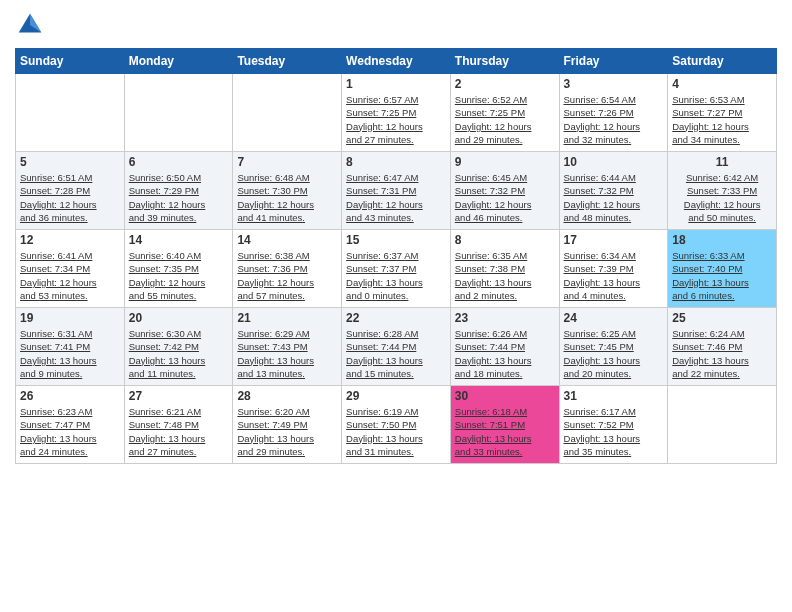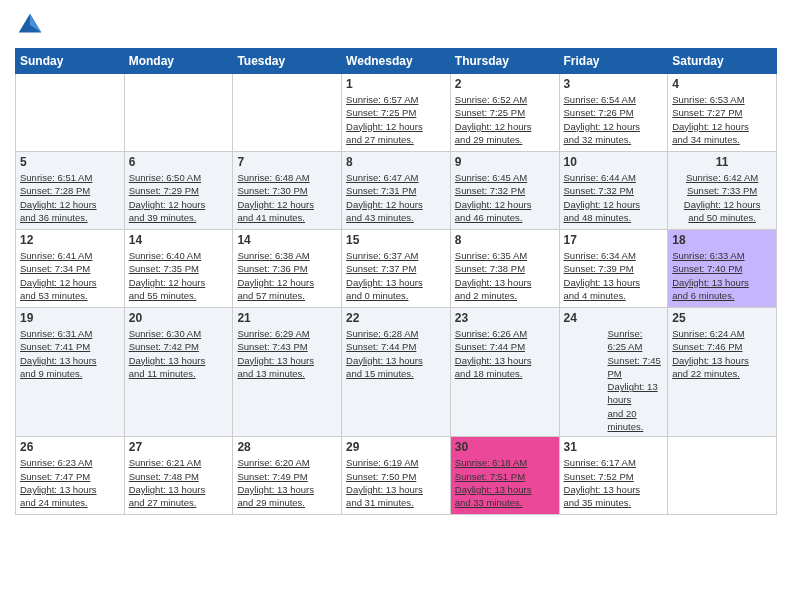--- a/index.html
+++ b/index.html
@@ -260,21 +260,21 @@
 Daylight: 13 hours
 and 2 minutes.</div>
           </td>
           <td style="background: rgb(255, 255, 255);">
             <span class="day-number">17</span>
             <div class="cell-info" style="white-space: pre-line;">Sunrise: 6:34 AM
 Sunset: 7:39 PM
 Daylight: 13 hours
 and 4 minutes.</div>
           </td>
-          <td style="background: #c4b5fd;">
+          <td style="background: #7dd3fc;">
             <span class="day-number">18</span>
             <div class="cell-info" style="white-space: pre-line;">Sunrise: 6:33 AM
 Sunset: 7:40 PM
 Daylight: 13 hours
 and 6 minutes.</div>
           </td>
         </tr>
         <tr>
           <td style="background: rgb(240, 244, 248);">
             <span class="day-number">19</span>
@@ -306,21 +306,21 @@
           </td>
           <td style="background: rgb(240, 244, 248);">
             <span class="day-number">23</span>
             <div class="cell-info" style="white-space: pre-line;">Sunrise: 6:26 AM
 Sunset: 7:44 PM
 Daylight: 13 hours
 and 18 minutes.</div>
           </td>
           <td style="background: rgb(240, 244, 248);">
             <span class="day-number">24</span>
-            <div class="cell-info" style="white-space: pre-line; margin-left: 44px;">Sunrise: 6:25 AM
+            <div class="cell-info" style="white-space: pre-line;">Sunrise: 6:25 AM
 Sunset: 7:45 PM
 Daylight: 13 hours
 and 20 minutes.</div>
           </td>
           <td style="background: rgb(240, 244, 248);">
             <span class="day-number">25</span>
             <div class="cell-info" style="white-space: pre-line;">Sunrise: 6:24 AM
 Sunset: 7:46 PM
 Daylight: 13 hours
 and 22 minutes.</div>

